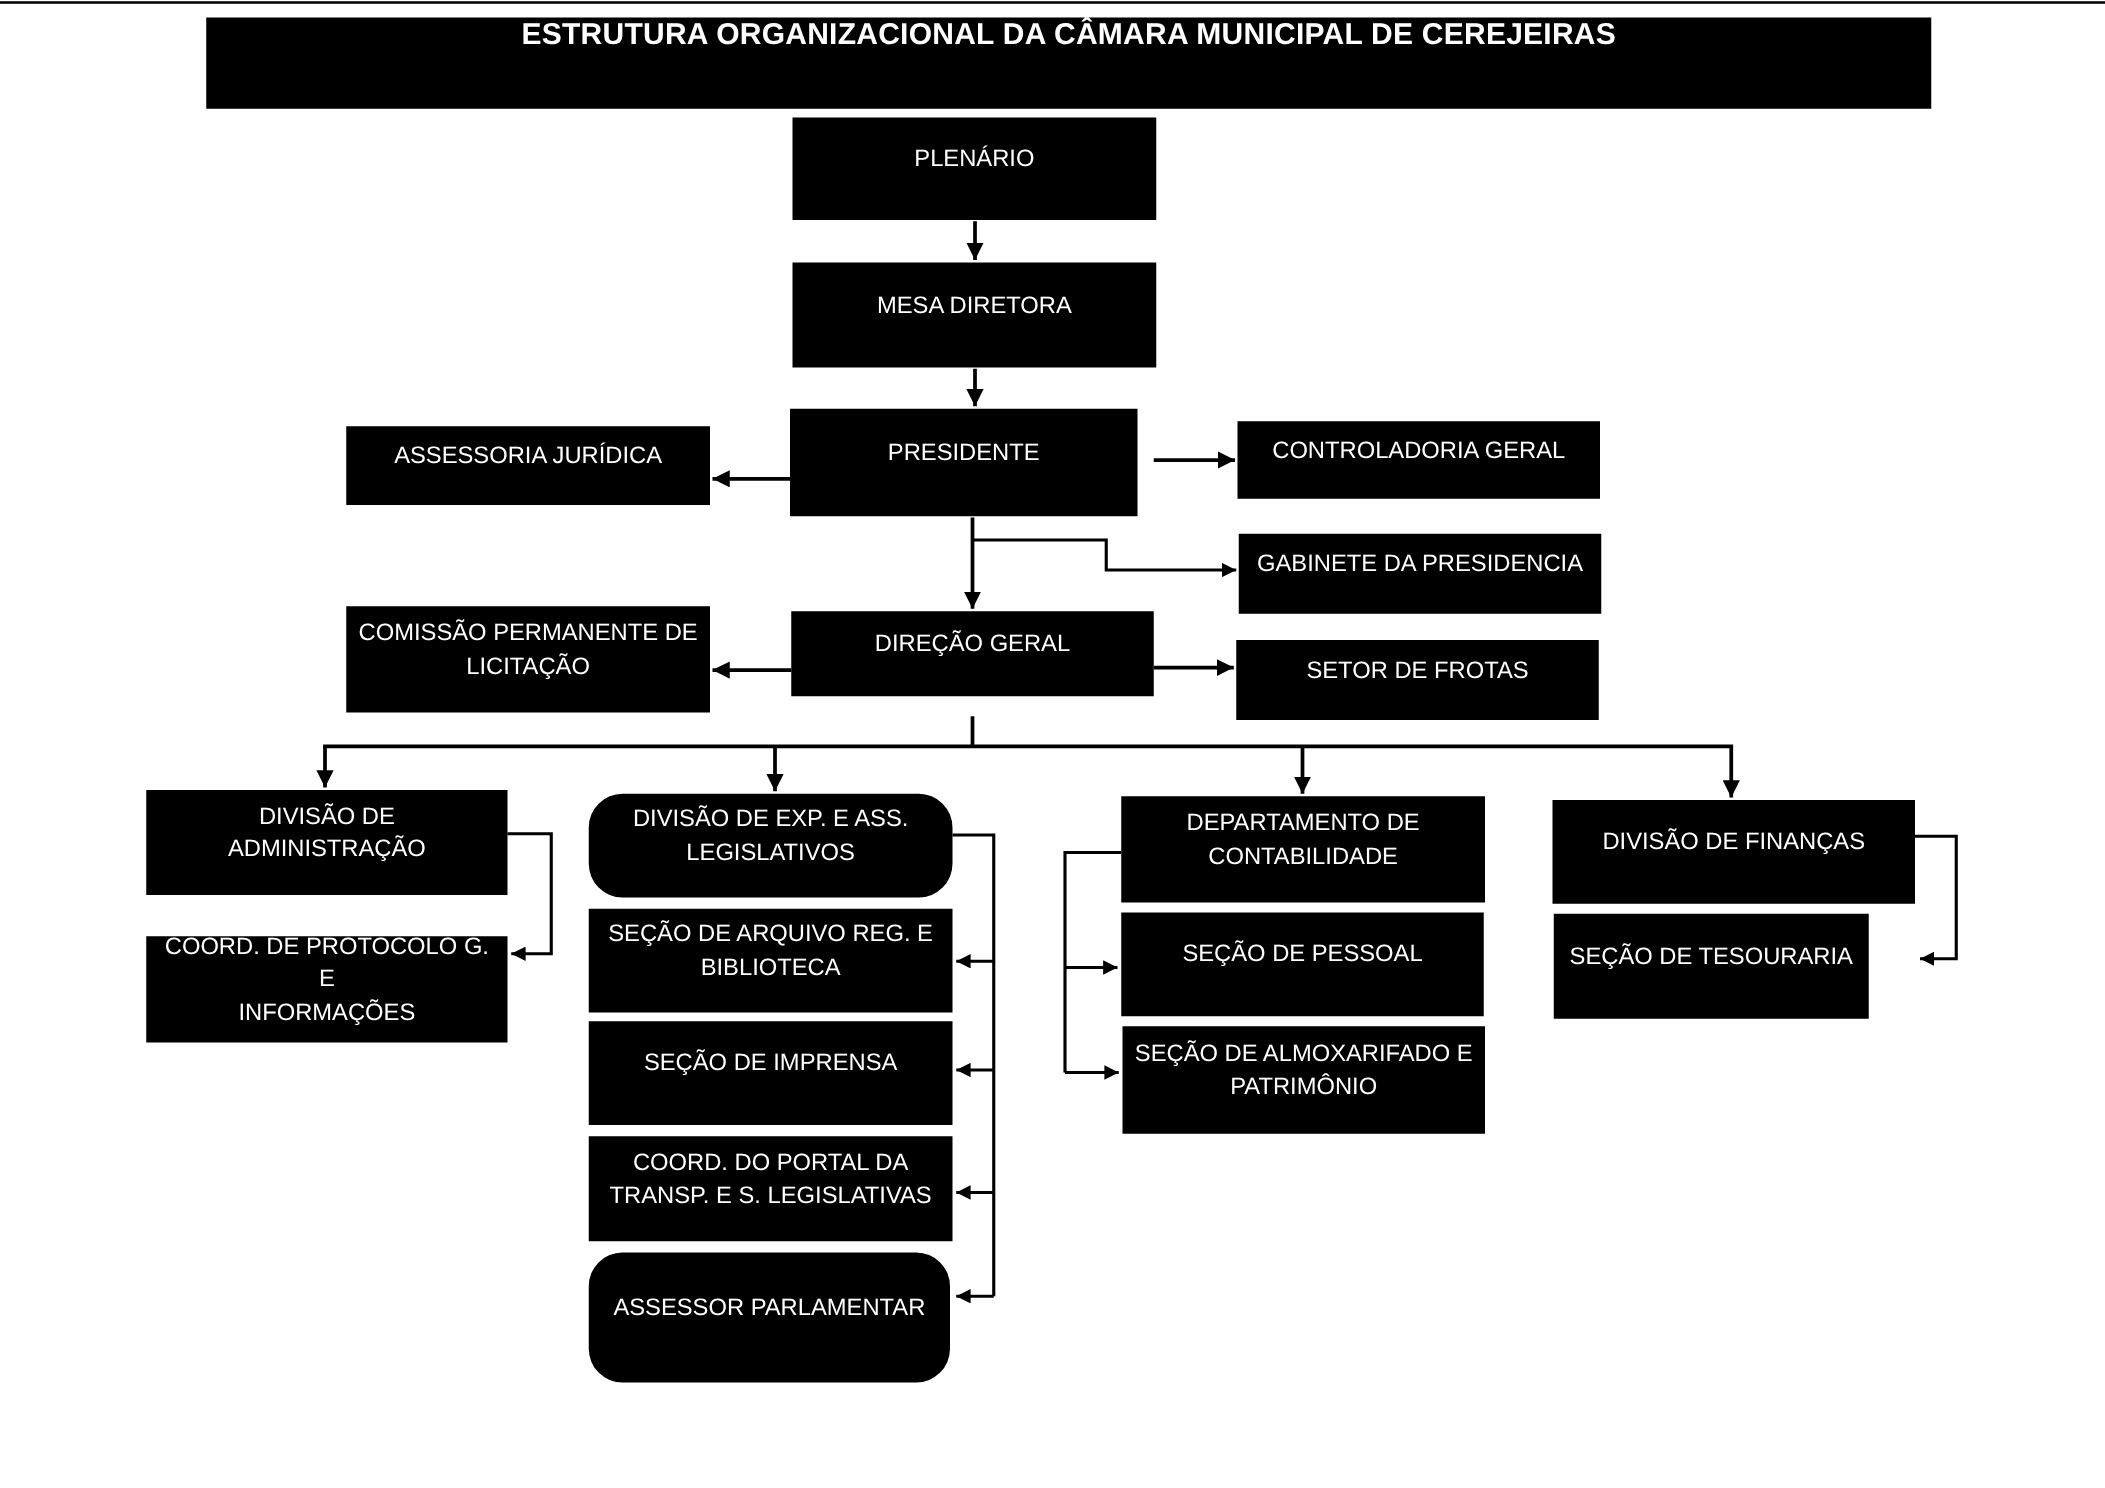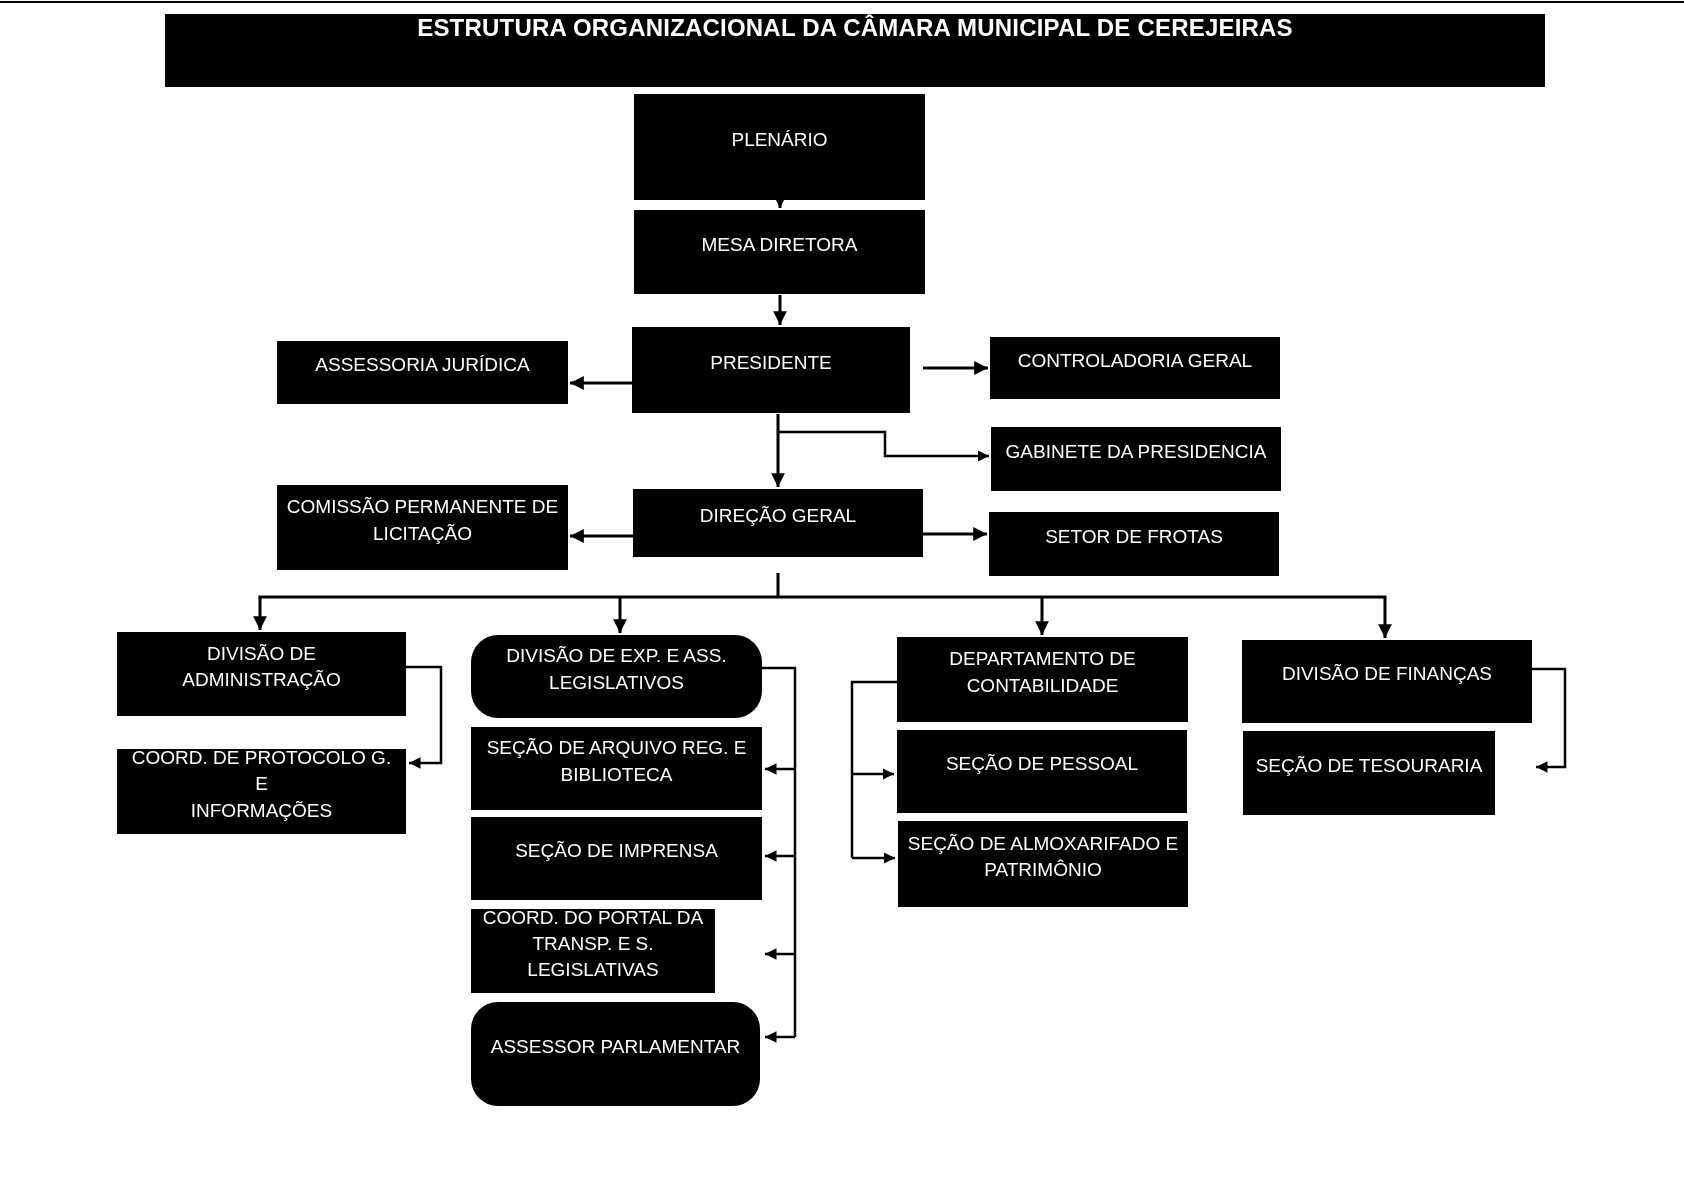--- a/index.html
+++ b/index.html
@@ -102,21 +102,21 @@
     <path class="edge thin" marker-end="url(#arrow)" d="M406 667 L441 667 L441 763 L409 763"></path>
     <path class="edge thin" marker-end="url(#arrow)" d="M795 769 L765 769"></path>
     <path class="edge thin" marker-end="url(#arrow)" d="M795 856 L765 856"></path>
     <path class="edge thin" marker-end="url(#arrow)" d="M795 954 L765 954"></path>
     <path class="edge thin" marker-end="url(#arrow)" d="M795 1037 L765 1037"></path>
     <path class="edge thin" marker-end="url(#arrow)" d="M852 774 L894 774"></path>
     <path class="edge thin" marker-end="url(#arrow)" d="M852 858 L895 858"></path>
     <path class="edge thin" marker-end="url(#arrow)" d="M1532 669 L1565 669 L1565 767 L1536 767"></path>
   </svg>
 
-  <div class="node" style="left:634px; top:94px;  width:291px; height:106px;">PLENÁRIO</div>
+  <div class="node" style="left:634px; top:94px;  width:291px; height:82px;">PLENÁRIO</div>
   <div class="node" style="left:634px; top:210px; width:291px; height:84px;">MESA DIRETORA</div>
   <div class="node" style="left:632px; top:327px; width:278px; height:86px;">PRESIDENTE</div>
   <div class="node" style="left:633px; top:489px; width:290px; height:68px;">DIREÇÃO GERAL</div>
 
   <div class="node" style="left:277px; top:341px; width:291px; height:63px;">ASSESSORIA JURÍDICA</div>
   <div class="node" style="left:990px; top:337px; width:290px; height:62px;">CONTROLADORIA GERAL</div>
   <div class="node" style="left:991px; top:427px; width:290px; height:64px;">GABINETE DA PRESIDENCIA</div>
 
   <div class="node" style="left:277px; top:485px; width:291px; height:85px;">COMISSÃO PERMANENTE DE
 LICITAÇÃO</div>
@@ -125,21 +125,21 @@
   <div class="node" style="left:117px; top:632px; width:289px; height:84px;">DIVISÃO DE
 ADMINISTRAÇÃO</div>
   <div class="node" style="left:117px; top:723px; width:289px; height:85px;margin-top:26px;">COORD. DE PROTOCOLO G. E
 INFORMAÇÕES</div>
 
   <div class="node" style="left:471px; top:635px; width:291px; height:83px;border-radius:27px;">DIVISÃO DE EXP. E ASS.
 LEGISLATIVOS</div>
   <div class="node" style="left:471px; top:727px; width:291px; height:83px;">SEÇÃO DE ARQUIVO REG. E
 BIBLIOTECA</div>
   <div class="node" style="left:471px; top:817px; width:291px; height:83px;">SEÇÃO DE IMPRENSA</div>
-  <div class="node" style="left:471px; top:909px; width:244px; height:84px;">COORD. DO PORTAL DA
+  <div class="node" style="left:471px; top:909px; width:291px; height:84px;">COORD. DO PORTAL DA
 TRANSP. E S. LEGISLATIVAS</div>
   <div class="node" style="left:471px; top:1002px; width:289px; height:104px;border-radius:27px;">ASSESSOR PARLAMENTAR</div>
 
   <div class="node" style="left:897px; top:637px; width:291px; height:85px;">DEPARTAMENTO DE
 CONTABILIDADE</div>
   <div class="node" style="left:897px; top:730px; width:290px; height:83px;">SEÇÃO DE PESSOAL</div>
   <div class="node" style="left:898px; top:821px; width:290px; height:86px;">SEÇÃO DE ALMOXARIFADO E
 PATRIMÔNIO</div>
 
   <div class="node" style="left:1242px; top:640px; width:290px; height:83px;">DIVISÃO DE FINANÇAS</div>

